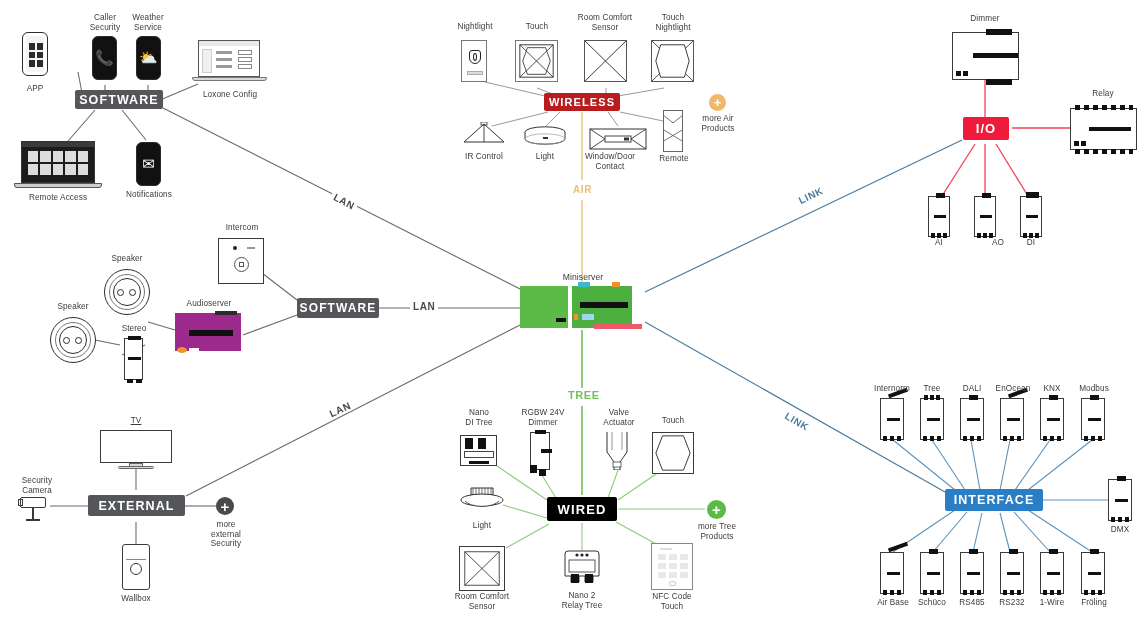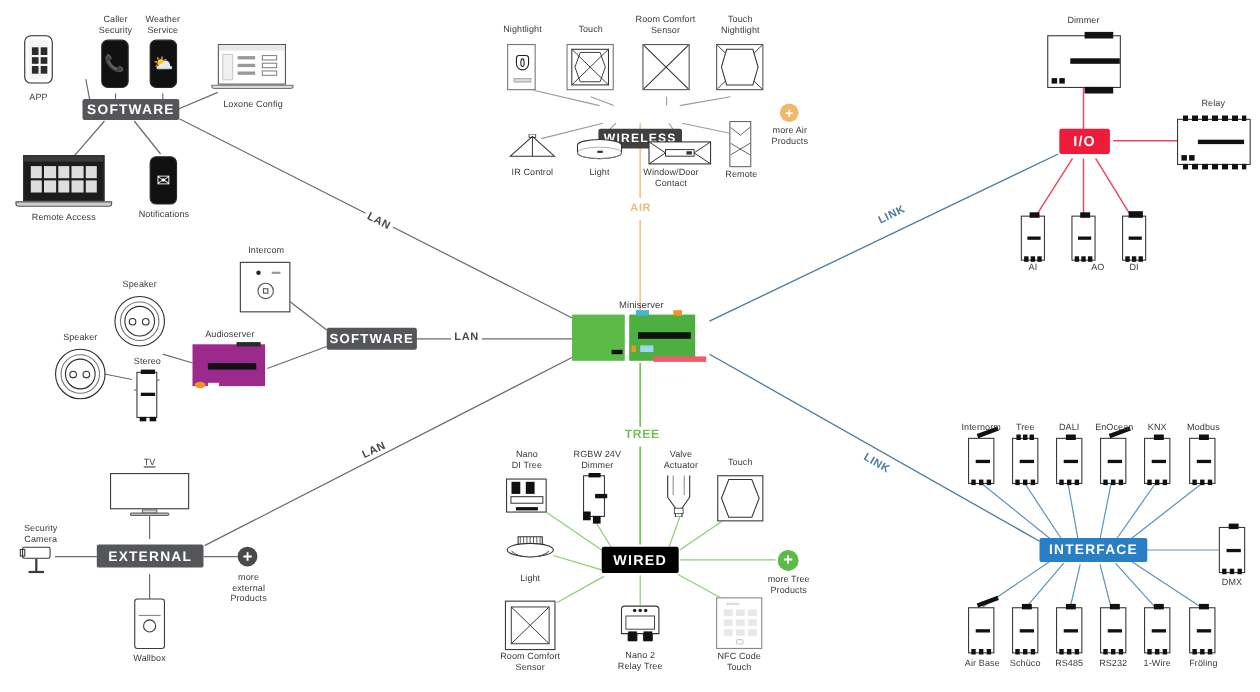--- a/index.html
+++ b/index.html
@@ -19,21 +19,21 @@
     font-size: 8.2px; color: #3b3b3b; line-height: 1.18;
     letter-spacing: .1px; white-space: pre-line;
   }
   .badge {
     position: absolute; display: flex; align-items: center; justify-content: center;
     color: #fff; font-weight: bold; letter-spacing: 1.1px;
     font-size: 12.5px; border-radius: 2px;
   }
   .badge.gray { background: #54565a; }
   .badge.green { background: #000000; }
-  .badge.orange { background: #404040; margin-top: 24px; }
+  .badge.orange { background: #b91c1c; }
   .badge.red { background: #ee1c3a; }
   .badge.blue { background: #2a7fc4; }
 
   .wirelabel {
     position: absolute; font-size: 10px; font-weight: bold;
     letter-spacing: .6px; color: #4a4a4a; background: #fff; padding: 0 3px;
   }
   .wirelabel.linkc { color: #4b7c9e; }
   .wirelabel.airc { color: #edbd7a; }
   .wirelabel.treec { color: #74bf5a; }
@@ -289,21 +289,21 @@
   <div class="node" style="left:122px; top:544px; width:28px; height:46px;">
     <div style="position:absolute;inset:0;border:1.3px solid #3a3a3a;border-radius:3px;background:#fff;"></div>
     <div style="position:absolute;left:4px;top:4px;width:20px;height:12px;border-bottom:1px solid #888;"></div>
     <div style="position:absolute;left:8px;top:19px;width:12px;height:12px;border:1.4px solid #3a3a3a;border-radius:50%;"></div>
   </div>
   <div class="lbl" style="left:108px; top:594px; width:56px;">Wallbox</div>
 
   <div class="plus gray" style="left:216px; top:497px; width:18px; height:18px;">+</div>
   <div class="lbl" style="left:198px; top:520px; width:56px;">more
 external
-Products</div>
+Security</div>
 
   <div class="wirelabel" style="left:326px; top:404px; transform:rotate(-25deg);">LAN</div>
 
   <div class="lbl" style="left:548px; top:272px; width:70px; font-size:8.6px;">Miniserver</div>
   <div class="node" style="left:520px; top:286px; width:112px; height:42px;">
     <div class="mini" style="left:0;top:0;width:48px;height:42px;"></div>
     <div class="bar" style="left:36px;top:32px;width:10px;height:4px;"></div>
     <div class="mini dark" style="left:52px;top:0;width:60px;height:42px;"></div>
     <div style="position:absolute;left:58px;top:-4px;width:12px;height:5px;background:#3fb9c9;"></div>
     <div style="position:absolute;left:92px;top:-4px;width:8px;height:5px;background:#f0932b;"></div>

